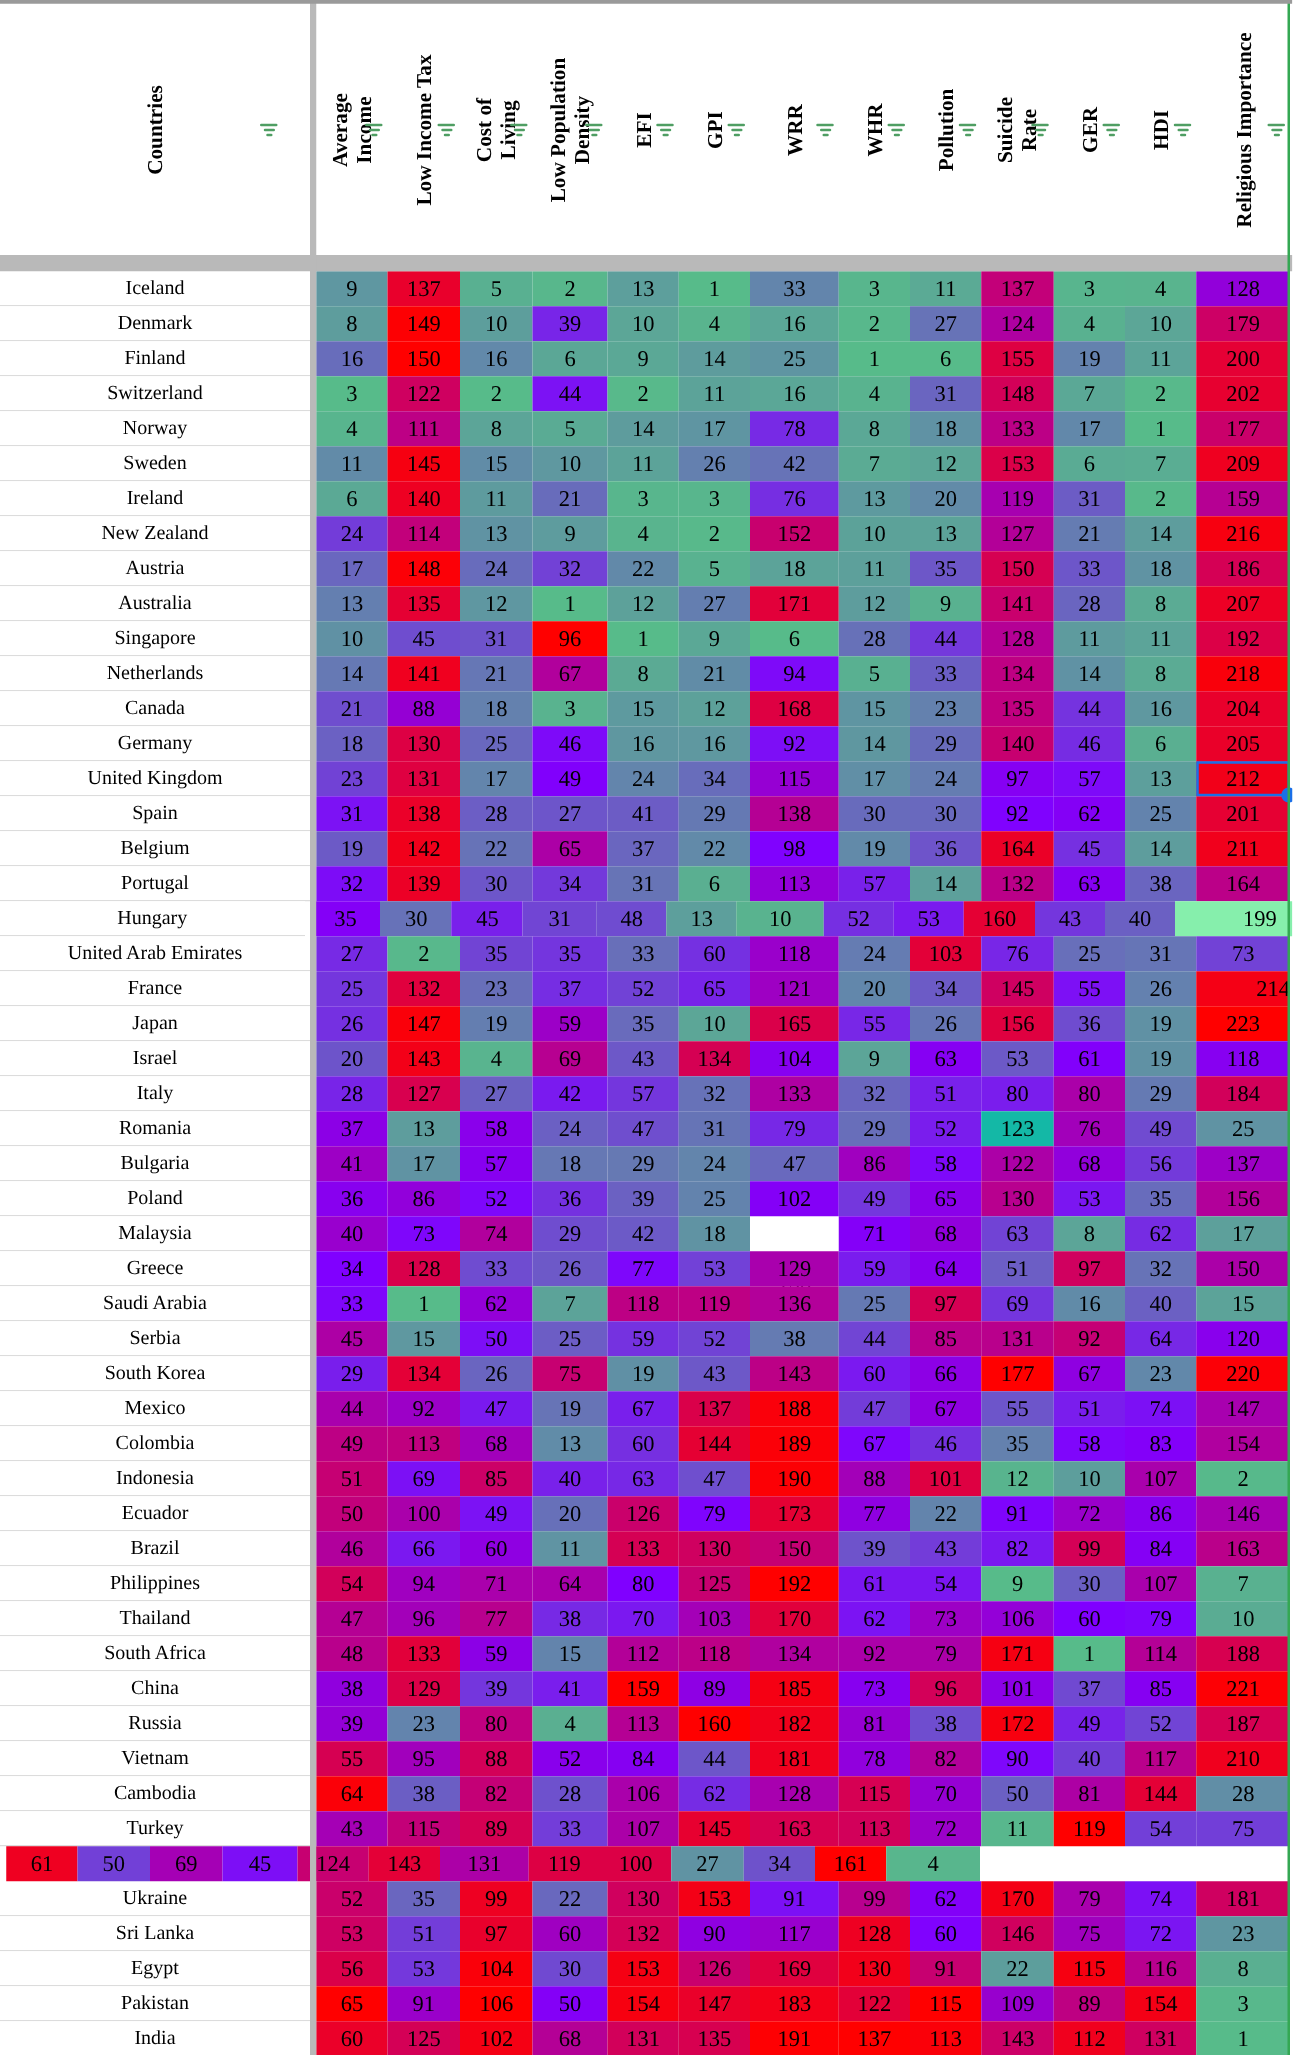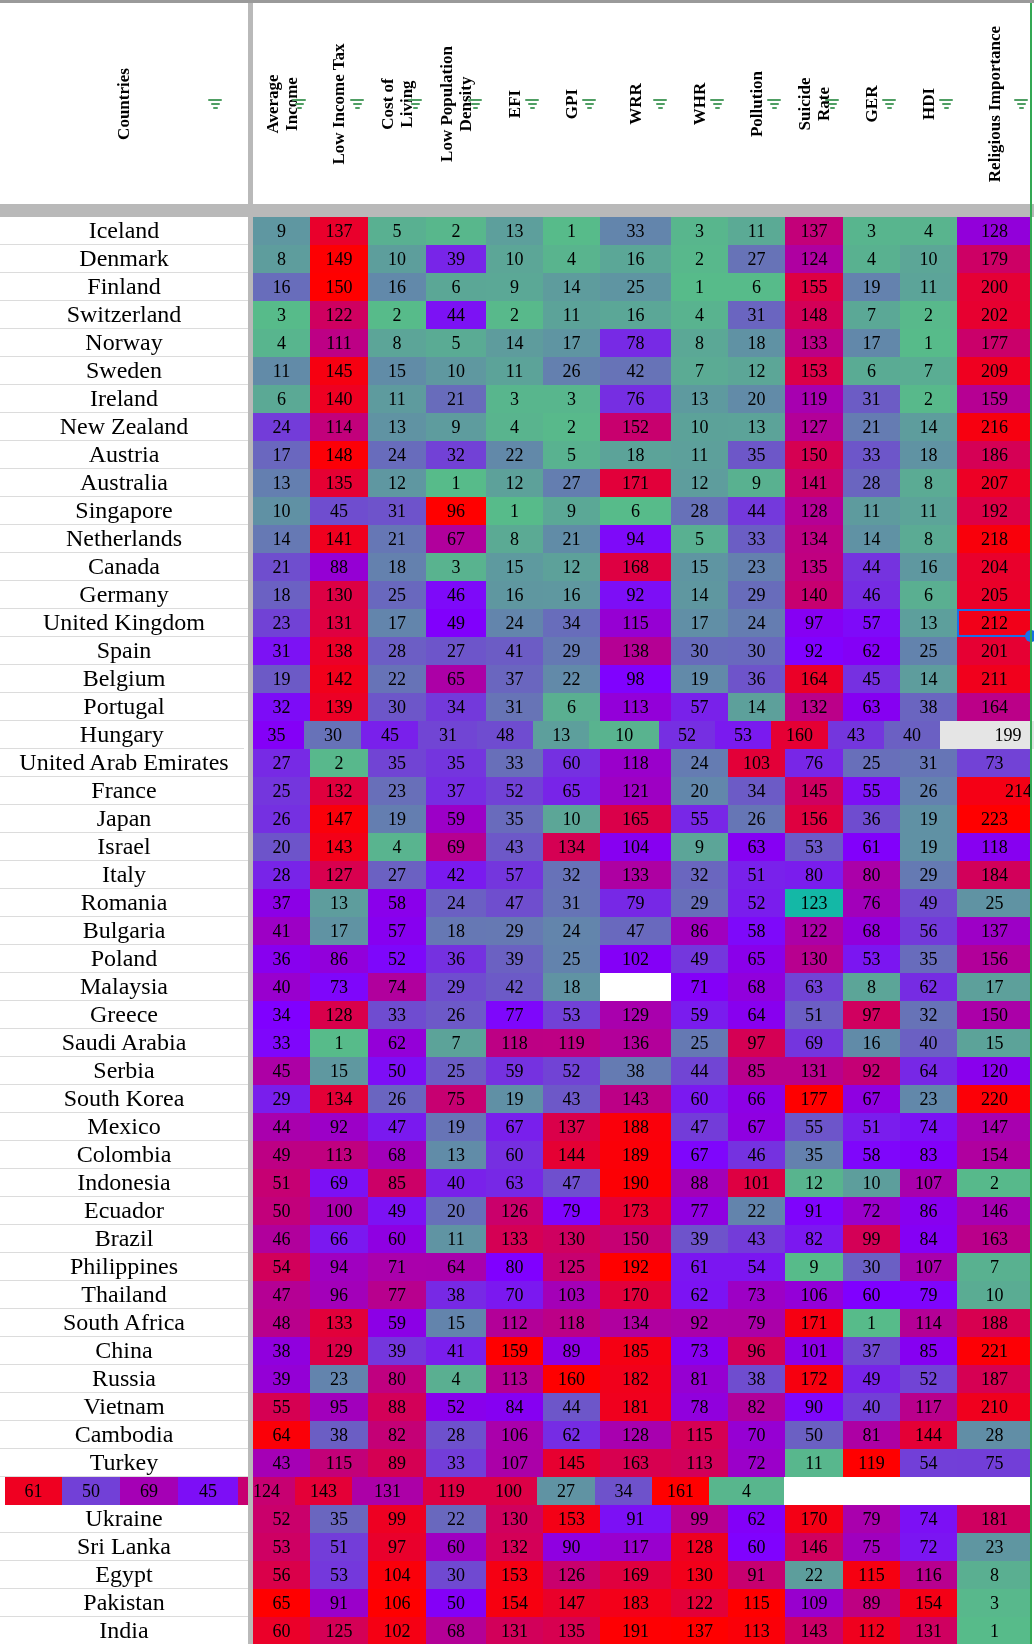--- a/index.html
+++ b/index.html
@@ -23,21 +23,21 @@
   .ficon .b2{width:9px;}
   .ficon .b3{width:5px;}
   
   #header-band{position:absolute;left:0;top:204px;width:1034px;height:13px;background:#b9b9b9;z-index:4;}
   #freeze-band{position:absolute;left:248px;top:0;width:5px;height:1644px;background:#b9b9b9;z-index:5;}
   #green-border{position:absolute;left:1030px;top:0;width:2px;height:1644px;z-index:5;}
   
   #body{position:absolute;left:0;top:217px;width:1034px;z-index:1;}
   .row{display:flex;height:28px;}
   .ccell{
-    width:248px;box-sizing:border-box;text-align:center;font-size:24px;
+    width:248px;box-sizing:border-box;text-align:center;font-size:16px;
     line-height:27px;background:#fff;border-bottom:1px solid #dcdcdc;
     overflow:hidden;white-space:nowrap;
   }
   .spacer{width:5px;}
   .vcell{
     box-sizing:border-box;text-align:center;font-size:18px;line-height:28px;
     position:relative;overflow:visible;
   }
   .vcell.sel{border:2px solid #1a6fe8;line-height:24px;z-index:7;}
   .handle{
@@ -483,21 +483,21 @@
         <div class="vcell" style="width: 58px; background: rgb(121, 32, 235);">45</div>
         <div class="vcell" style="width: 60px; background: rgb(113, 69, 212);">31</div>
         <div class="vcell" style="width: 57px; background: rgb(111, 76, 208);">48</div>
         <div class="vcell" style="width: 57px; background: rgb(93, 159, 156);">13</div>
         <div class="vcell" style="width: 71px; background: rgb(89, 179, 143);">10</div>
         <div class="vcell" style="width: 57px; background: rgb(118, 47, 226);">52</div>
         <div class="vcell" style="width: 57px; background: rgb(122, 26, 239);">53</div>
         <div class="vcell" style="width: 58px; background: rgb(229, 0, 52);">160</div>
         <div class="vcell" style="width: 57px; background: rgb(116, 54, 221);">43</div>
         <div class="vcell" style="width: 57px; background: rgb(107, 96, 195);">40</div>
-        <div class="vcell" style="width: 95px; background: #e5e5e5; padding-left: 42px;">199</div>
+        <div class="vcell" style="width: 95px; background: #86efac; padding-left: 42px;">199</div>
       </div>
       <div class="row">
         <div class="ccell">United Arab Emirates</div>
         <div class="spacer"></div>
         <div class="vcell" style="width: 57px; background: rgb(119, 42, 229);">27</div>
         <div class="vcell" style="width: 58px; background: rgb(88, 184, 140);">2</div>
         <div class="vcell" style="width: 58px; background: rgb(113, 68, 212);">35</div>
         <div class="vcell" style="width: 60px; background: rgb(116, 53, 222);">35</div>
         <div class="vcell" style="width: 57px; background: rgb(104, 111, 185);">33</div>
         <div class="vcell" style="width: 57px; background: rgb(117, 48, 225);">60</div>

